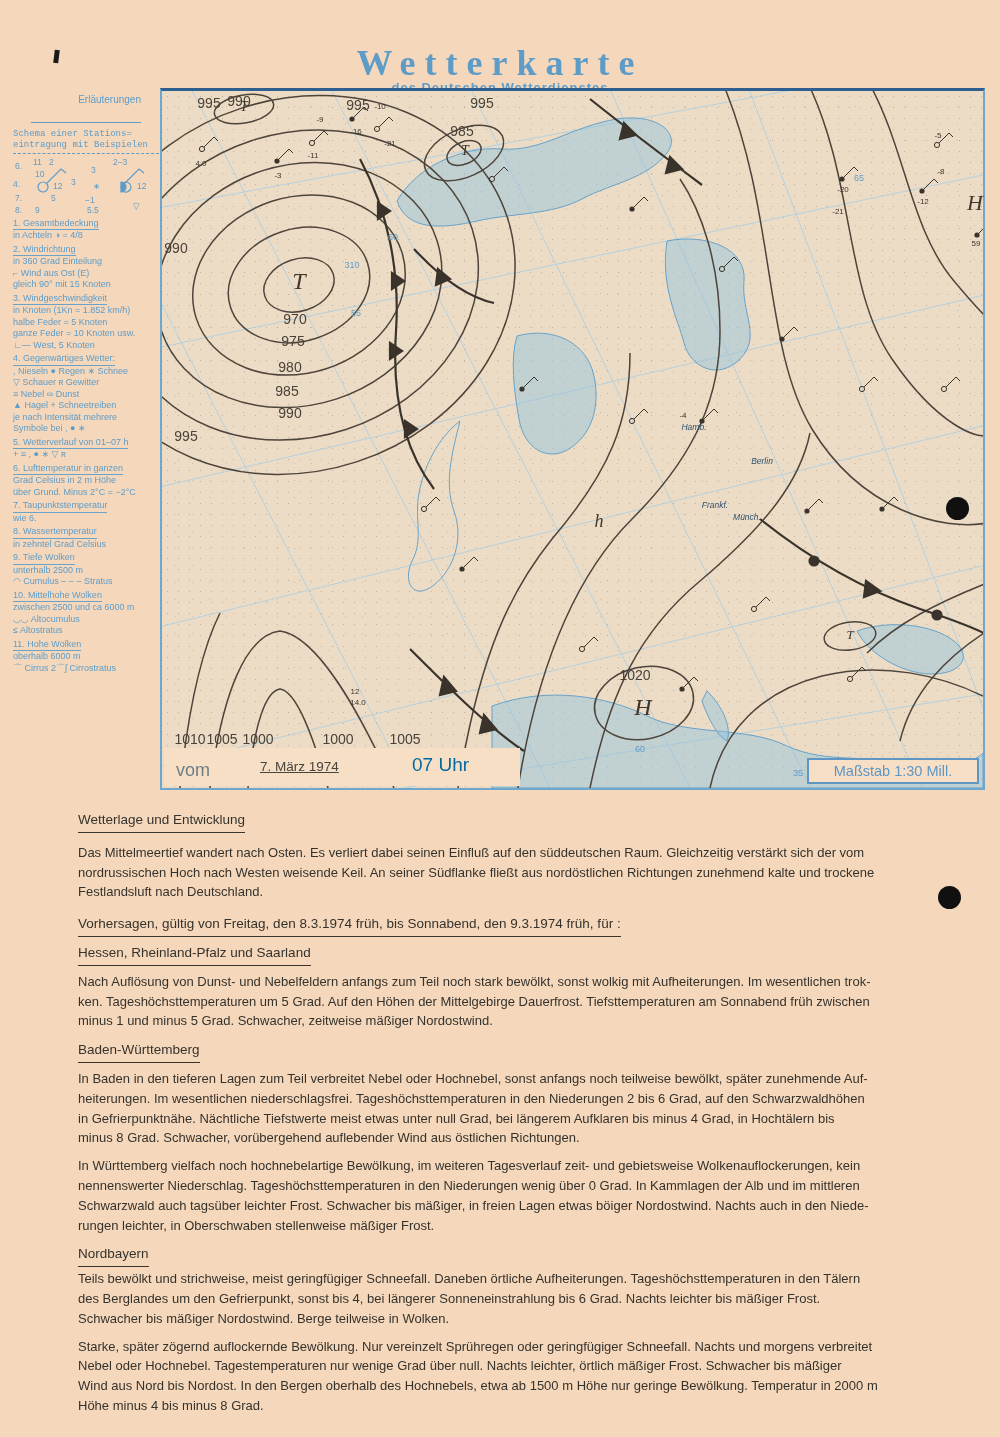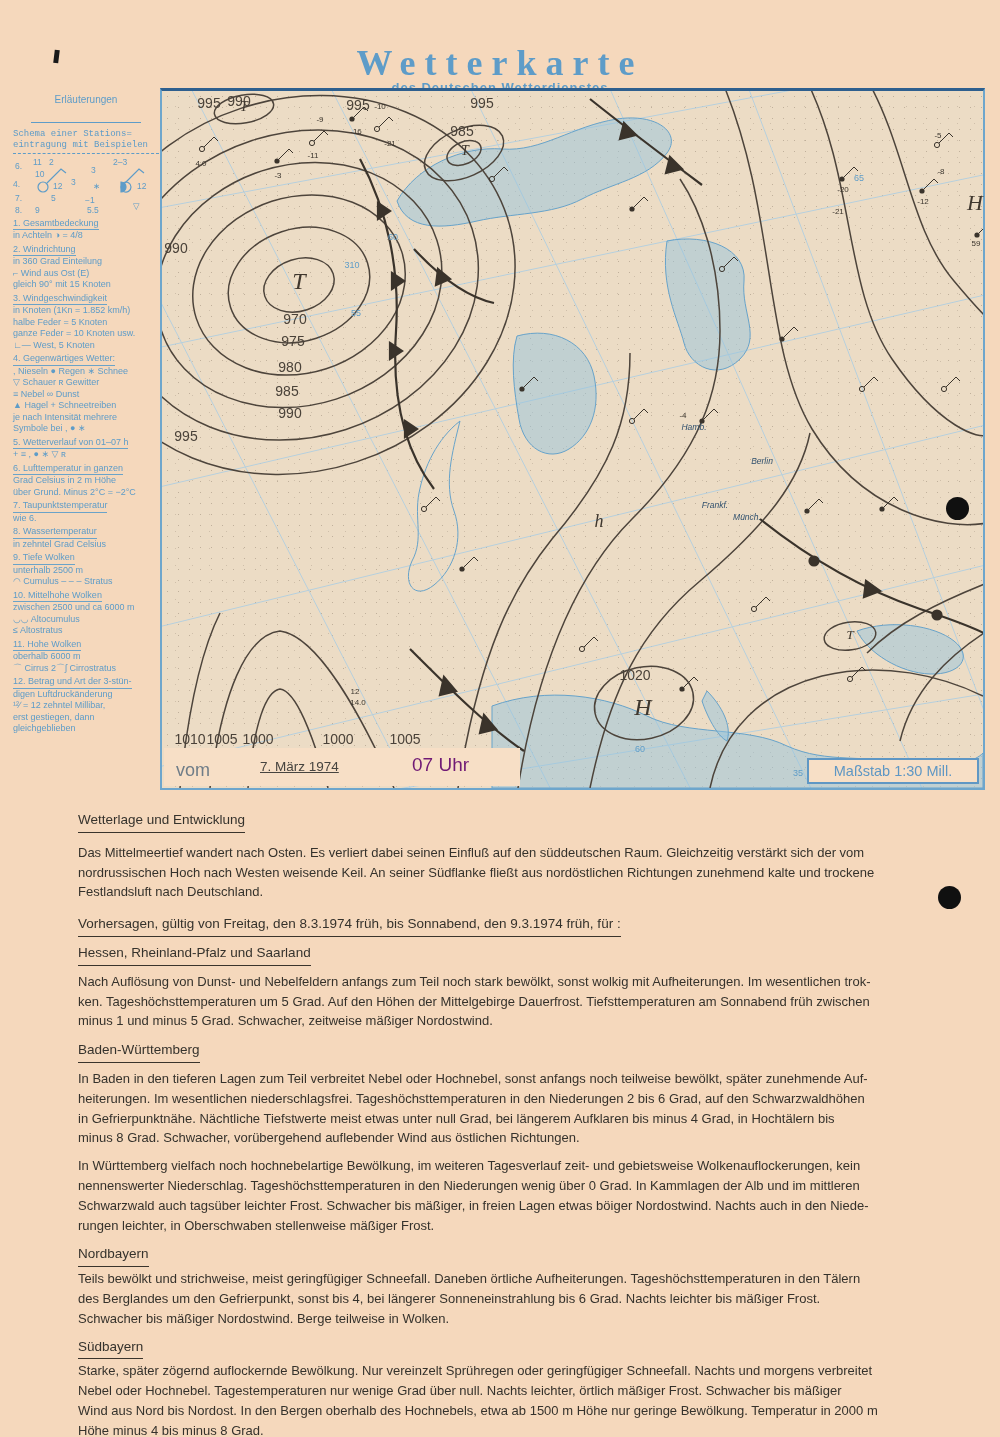--- a/index.html
+++ b/index.html
@@ -10,21 +10,21 @@
     font-family:"Liberation Serif",serif;font-weight:bold;font-size:36px;
     letter-spacing:9px;color:#5e9cc8;}
   .title-sub{position:absolute;left:0;right:0;top:80px;text-align:center;
     font-weight:bold;font-size:13px;letter-spacing:1px;color:#5e9cc8;}
   .corner-mark{position:absolute;left:54px;top:50px;width:5px;height:13px;
     background:#191919;transform:rotate(7deg);}
   .punch{position:absolute;width:23px;height:23px;border-radius:50%;background:#101010;}
   
   .legend{position:absolute;left:13px;top:94px;width:146px;font-size:9px;
     line-height:11.5px;color:#5e9cc8;}
-  .legend .lg-title{display:block;text-align:center;font-size:10px;
+  .legend .lg-title{display:block;text-align:right;font-size:10px;
     border-bottom:1px solid #5e9cc8;padding-bottom:16px;margin:0 18px 6px 18px;}
   .legend .lg-schema{white-space:pre-line;border-bottom:1px dashed #5e9cc8;
     padding-bottom:1px;margin-bottom:3px;font-family:Liberation Mono, monospace;}
   .lg-diagram{position:relative;height:58px;margin:2px 0 3px 0;}
   .lg-diagram .sn{position:absolute;font-size:8.5px;}
   .lg-sec{margin-bottom:2px;}
   .lg-sec .head{display:inline-block;border-bottom:1px solid #6aa3c9;padding-bottom:0;}
   .lg-sec .body{white-space:pre-line;}
   
   .map{position:absolute;left:160px;top:88px;width:825px;height:702px;
@@ -37,21 +37,21 @@
   .map .lab{position:absolute;transform:translate(-50%,-50%);white-space:nowrap;}
   .pl{font-size:14px;color:#4a4239;}
   .ctr{font-family:"Liberation Serif",serif;font-style:italic;color:#3f372e;}
   .city{font-size:8.5px;color:#31516e;font-style:italic;}
   .gridlab{font-size:9px;color:#5f9dc8;}
   .stv{font-size:8px;color:#3b352d;}
   .map-footer{position:absolute;left:2px;bottom:2px;width:356px;height:38px;
     background:#f7dfc6;}
   .map-footer .vom{position:absolute;left:12px;top:12px;font-size:18px;color:#6f7d88;}
   .map-footer .dat{position:absolute;left:96px;top:11px;font-size:13.5px;color:#47443f;text-decoration:underline;}
-  .map-footer .uhr{position:absolute;left:248px;top:6px;font-size:19px;color:#701a75;}
+  .map-footer .uhr{position:absolute;left:248px;top:6px;font-size:19px;color:#0369a1;}
   .scalebox{position:absolute;right:4px;bottom:4px;width:168px;height:22px;
     border:2px solid #5f97c4;background:#f7dfc6;color:#5f97c4;font-size:14.5px;
     text-align:center;line-height:22px;}
   
   .forecast{position:absolute;left:78px;top:810px;width:876px;font-size:13px;
     line-height:19.8px;color:#35322c;}
   .fh{display:inline-block;font-size:13.5px;border-bottom:1.3px solid #3a342c;
     padding-bottom:2px;}
   .fp{white-space:pre-line;margin:0;}
 </style>
@@ -118,24 +118,20 @@
 über Grund. Minus 2°C = −2°C</div></div>
     <div class="lg-sec"><span class="head">7. Taupunktstemperatur</span><div class="body">wie 6.</div></div>
     <div class="lg-sec"><span class="head">8. Wassertemperatur</span><div class="body">in zehntel Grad Celsius</div></div>
     <div class="lg-sec"><span class="head">9. Tiefe Wolken</span><div class="body">unterhalb 2500 m
 ◠ Cumulus   – – – Stratus</div></div>
     <div class="lg-sec"><span class="head">10. Mittelhohe Wolken</span><div class="body">zwischen 2500 und ca 6000 m
 ◡◡ Altocumulus
 ≤ Altostratus</div></div>
     <div class="lg-sec"><span class="head">11. Hohe Wolken</span><div class="body">oberhalb 6000 m
 ⌒ Cirrus   2⌒ʃ Cirrostratus</div></div>
-    <div class="lg-sec"><span class="head">12. Betrag und Art der 3-stün-</span><div class="body">digen Luftdruckänderung
-¹²∕ = 12 zehntel Millibar,
-erst gestiegen, dann
-gleichgeblieben</div></div>
   </div>
 
   <div class="map">
     <svg width="821" height="697" viewBox="0 0 821 697">
       <defs>
         <g id="st">
             <circle r="2.6" fill="none" stroke="#3b342c" stroke-width="1"></circle>
             <path d="M2,-2 L12,-12 L16,-8" fill="none" stroke="#3b342c" stroke-width="1"></path>
           </g>
         <g id="stf">
@@ -335,21 +331,20 @@
     <p class="fp" style="margin-bottom:9px">In  Württemberg  vielfach noch hochnebelartige Bewölkung,  im weiteren Tagesverlauf  zeit- und gebietsweise Wolkenauflockerungen, kein
 nennenswerter Niederschlag. Tageshöchsttemperaturen  in den Niederungen wenig  über  0 Grad.  In Kammlagen der Alb und im mittleren
 Schwarzwald auch tagsüber leichter Frost.  Schwacher bis mäßiger, in freien Lagen etwas böiger Nordostwind.  Nachts auch in den Niede-
 rungen leichter,  in Oberschwaben stellenweise mäßiger Frost.</p>
 
     <div style="margin-bottom:2px"><span class="fh">Nordbayern</span></div>
     <p class="fp" style="margin-bottom:8px">Teils bewölkt und strichweise, meist geringfügiger Schneefall.  Daneben örtliche  Aufheiterungen.  Tageshöchsttemperaturen in den  Tälern
 des  Berglandes um  den  Gefrierpunkt,  sonst  bis   4,  bei  längerer  Sonneneinstrahlung  bis  6 Grad.  Nachts  leichter  bis  mäßiger  Frost.
 Schwacher  bis  mäßiger  Nordostwind.   Berge teilweise in Wolken.</p>
 
-    <div style="margin-bottom:2px"><span class="fh">Südbayern</span></div>
     <p class="fp" style="margin-bottom:6px">Starke,  später zögernd auflockernde Bewölkung.  Nur vereinzelt Sprühregen oder geringfügiger Schneefall.  Nachts und morgens verbreitet
 Nebel  oder  Hochnebel.  Tagestemperaturen  nur wenige  Grad über null.  Nachts leichter,  örtlich mäßiger  Frost.  Schwacher  bis  mäßiger
 Wind aus Nord bis Nordost.  In den Bergen oberhalb des Hochnebels,  etwa ab 1500 m Höhe nur geringe Bewölkung.  Temperatur in 2000 m
 Höhe  minus 4  bis  minus 8 Grad.</p>
 
   </div>
 
 </div>
 
 </body></html>

